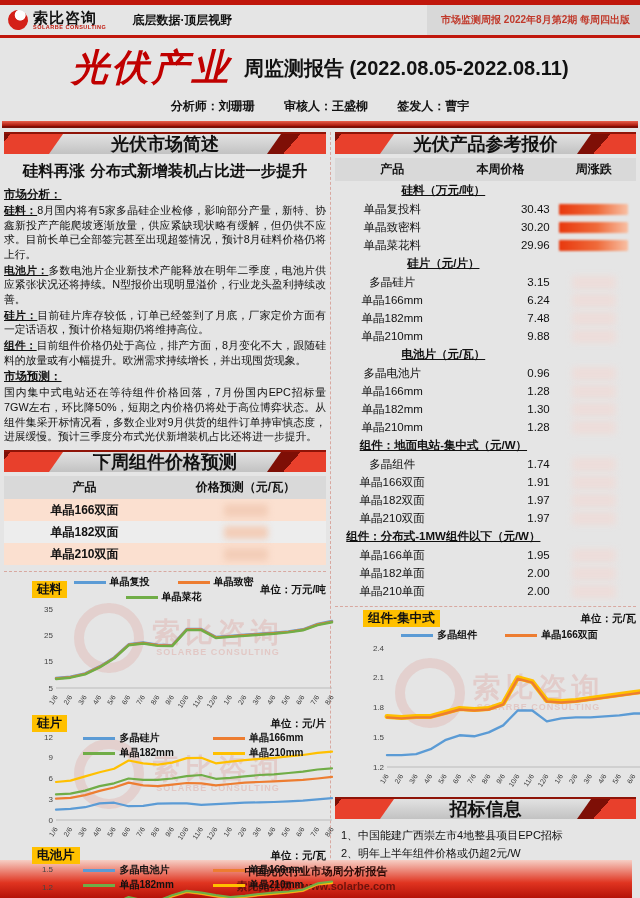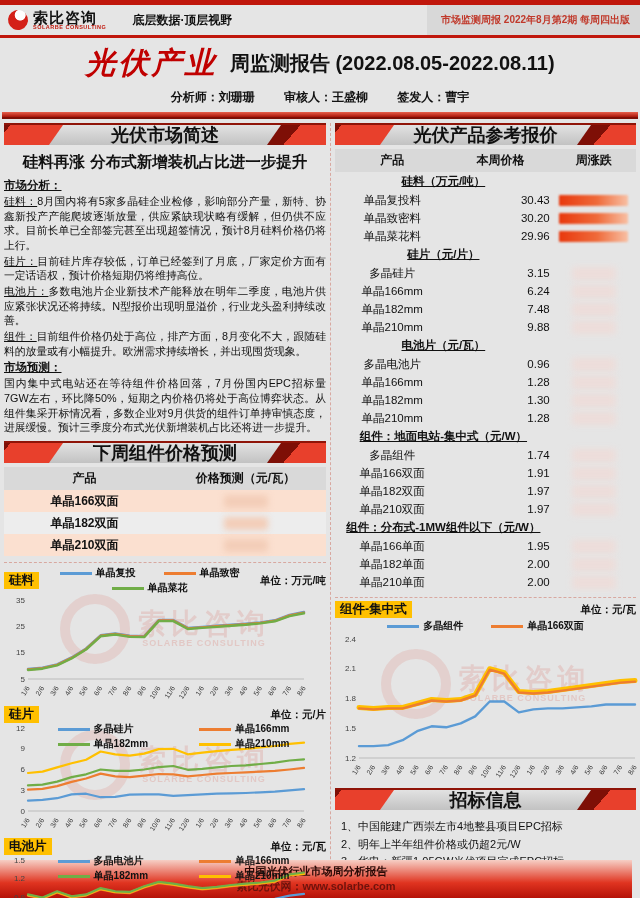--- a/index.html
+++ b/index.html
@@ -13,21 +13,21 @@
   .logo-block{margin-left:5px;line-height:1;}
   .logo-name{font-size:15px;font-weight:bold;letter-spacing:1px;}
   .logo-sub{font-size:5.5px;color:#c0170c;font-weight:bold;letter-spacing:.5px;}
   .tagline{margin-left:26px;font-size:12px;font-weight:bold;}
   .issue-info{margin-left:auto;background:#d8d8d8;color:#c0392b;font-size:10px;font-weight:bold;
      height:100%;display:flex;align-items:center;padding:0 10px 0 14px;}
   .top-redline{height:3px;background:#c0170c;}
   
   .title-row{text-align:center;padding:5px 0 0;}
   .brand-script{font-family:"DejaVu Serif","Liberation Serif",serif;font-style:italic;font-weight:bold;
-     color:#c00000;font-size:30px;letter-spacing:3px;vertical-align:middle;}
+     color:#c00000;font-size:37px;letter-spacing:3px;vertical-align:middle;}
   .title-main{font-size:20px;font-weight:bold;margin-left:8px;vertical-align:middle;}
   .byline{text-align:center;font-size:12px;font-weight:bold;padding:5px 0 6px;}
   .byline span{margin:0 13px;}
   .double-rule{height:5px;background:linear-gradient(#e8604c,#a81408);margin:0 2px;border-bottom:2px solid #7e0f06;}
   
   .columns{display:flex;align-items:flex-start;padding:4px 4px 0;}
   .left-col{width:322px;flex:0 0 auto;}
   .col-divider{width:0;border-left:1px dashed #d8a8a0;align-self:stretch;margin:0 4px;}
   .right-col{flex:1;min-width:0;}
   
@@ -36,42 +36,42 @@
      font-weight:bold;font-size:18px;overflow:hidden;margin-bottom:4px;}
   .section-bar .arr{position:absolute;top:0;bottom:0;width:72px;
      background:linear-gradient(100deg,#7e0f06 0 26%,#e8402c 26% 100%);}
   .section-bar .arr.l{left:-20px;transform:skewX(-35deg);}
   .section-bar .arr.r{right:-20px;transform:skewX(-35deg);}
   
   .headline{font-family:"DejaVu Serif","Liberation Serif",serif;font-weight:bold;font-size:15.5px;
      text-align:center;margin:7px 0 5px;}
   .block-label{font-weight:bold;text-decoration:underline;font-size:11.5px;margin:2px 0 1px;}
   .para{font-size:10.8px;line-height:1.36;text-align:justify;margin:1px 0;}
-  .para .lead{font-weight:normal;text-decoration:underline;}
+  .para .lead{font-weight:bold;text-decoration:underline;}
   
   .pred-table{width:100%;border-collapse:collapse;font-size:12px;margin-top:1px;}
   .pred-table th{background:#d9d9d9;font-weight:bold;padding:3px 2px;}
   .pred-table td{padding:2.5px 2px;text-align:center;font-weight:bold;}
   .pred-row.alt-a{background:#fbe0d0;}
   .pred-row.alt-b{background:#ededed;}
   .redact{width:44px;height:13px;margin:0 auto;background:#f3cdb8;filter:blur(3px);border-radius:2px;}
   .dashed-hr{border:none;border-top:1px dashed #d8a8a0;margin:6px 0 2px;}
   
   .quote-table{width:100%;border-collapse:collapse;font-size:11.5px;}
   .quote-table th{background:#d9d9d9;font-weight:bold;padding:3px 2px;font-size:12px;}
   .q-name{font-weight:normal;text-align:center;padding:1.5px 2px;width:38%;}
   .q-val{text-align:right;padding:1.5px 2px;width:34%;}
   .q-group-td{text-align:center;padding:2px;}
   .q-group-text{font-weight:bold;text-decoration:underline;}
   .q-change{width:28%;padding:1px 2px;}
   .red-change{height:11px;width:86%;margin:0 auto;border-radius:1px;
      background:linear-gradient(90deg,#e8380d,#ef6a3a 55%,#f8c0a4);filter:blur(1px);}
   .pale-change{height:13px;width:55%;margin:0 auto;background:#efdcd8;filter:blur(3px);opacity:.85;}
   
-  .chart{position:relative;margin-top:3px;}
+  .chart{position:relative;margin-top:3px;margin-left:28px;}
   .chart-head{display:flex;align-items:center;font-size:11px;position:relative;z-index:2;}
   .chip{background:#ffc000;font-weight:bold;font-size:12.5px;padding:0 5px;}
   .unit{margin-left:auto;font-weight:bold;font-size:10.5px;}
   .legend{display:flex;justify-content:center;column-gap:28px;row-gap:1px;
      font-size:10px;font-weight:bold;position:relative;z-index:2;flex-wrap:wrap;}
   .legend.inline{flex:1;margin:0 6px;}
   .legend.overlay{position:absolute;top:16px;left:46px;right:6px;z-index:3;}
   .legend .item{display:flex;align-items:center;gap:4px;}
   .legend.overlay .item{width:42%;}
   .swatch{width:32px;height:3px;flex:0 0 auto;}
@@ -124,24 +124,24 @@
         <span class="arr l"></span>
         <span>光伏市场简述</span>
         <span class="arr r"></span>
       </div>
       <div class="headline">硅料再涨 分布式新增装机占比进一步提升</div>
       <div class="block-label">市场分析：</div>
       <div class="para">
         <span class="lead">硅料：</span><span>8月国内将有5家多晶硅企业检修，影响部分产量，新特、协鑫新投产产能爬坡逐渐放量，供应紧缺现状略有缓解，但仍供不应求。目前长单已全部签完甚至出现超签情况，预计8月硅料价格仍将上行。</span>
       </div>
       <div class="para">
+        <span class="lead">电池片：</span><span>多数电池片企业新技术产能释放在明年二季度，电池片供应紧张状况还将持续。N型报价出现明显溢价，行业龙头盈利持续改善。</span>
+      </div>
+      <div class="para">
         <span class="lead">硅片：</span><span>目前硅片库存较低，订单已经签到了月底，厂家定价方面有一定话语权，预计价格短期仍将维持高位。</span>
-      </div>
-      <div class="para">
-        <span class="lead">电池片：</span><span>多数电池片企业新技术产能释放在明年二季度，电池片供应紧张状况还将持续。N型报价出现明显溢价，行业龙头盈利持续改善。</span>
       </div>
       <div class="para">
         <span class="lead">组件：</span><span>目前组件价格仍处于高位，排产方面，8月变化不大，跟随硅料的放量或有小幅提升。欧洲需求持续增长，并出现囤货现象。</span>
       </div>
       <div class="block-label">市场预测：</div>
       <div class="para">国内集中式电站还在等待组件价格回落，7月份国内EPC招标量7GW左右，环比降50%，短期之内价格仍将处于高位博弈状态。从组件集采开标情况看，多数企业对9月供货的组件订单持审慎态度，进展缓慢。预计三季度分布式光伏新增装机占比还将进一步提升。</div>
 
       <div class="section-bar" style="margin-top:6px">
         <span class="arr l"></span>
         <span>下周组件价格预测</span>

